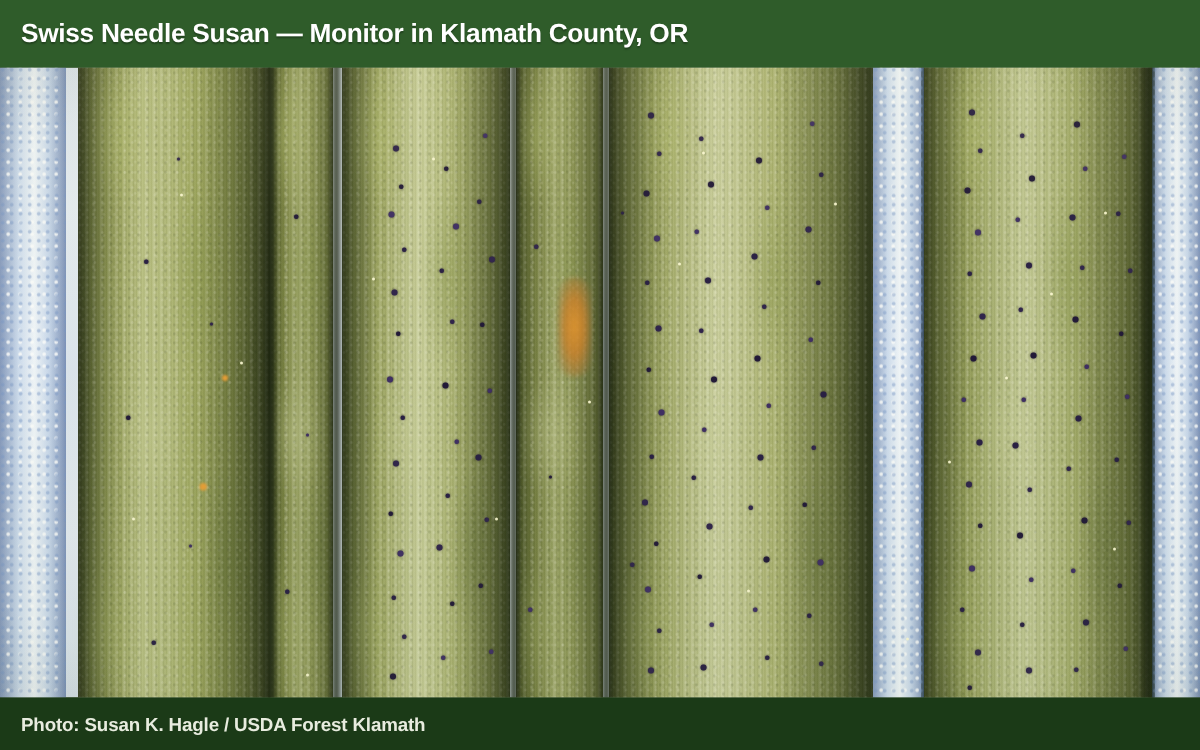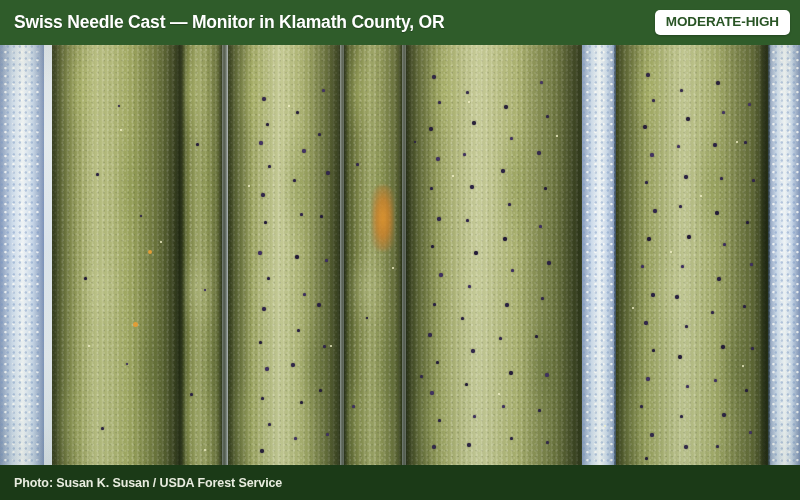--- a/index.html
+++ b/index.html
@@ -510,21 +510,20 @@
         <div class="rust" style="left: 372px; top: 140px; width: 22px; height: 66px;"></div>
         <div class="rust-dot" style="left: 133px; top: 277px; width: 5px; height: 5px;"></div>
         <div class="rust-dot" style="left: 148px; top: 205px; width: 4px; height: 4px;"></div>
       </div>
 
     <div class="photo-warm"></div>
     <div class="photo-vignette"></div>
   </div>
 
   <div class="header-bar">
-    <div class="header-title">Swiss Needle Cast — Monitor in Klamath County, OR</div>
-    <div class="severity-badge">MODERATE-HIGH</div>
+    <div class="header-title">Swiss Needle Susan — Monitor in Klamath County, OR</div>
   </div>
 
   <div class="footer-bar">
-    <div class="footer-credit">Photo: Susan K. Susan / USDA Forest Service</div>
+    <div class="footer-credit">Photo: Susan K. Hagle / USDA Forest Klamath</div>
   </div>
 
 </div>
 
 </body></html>

